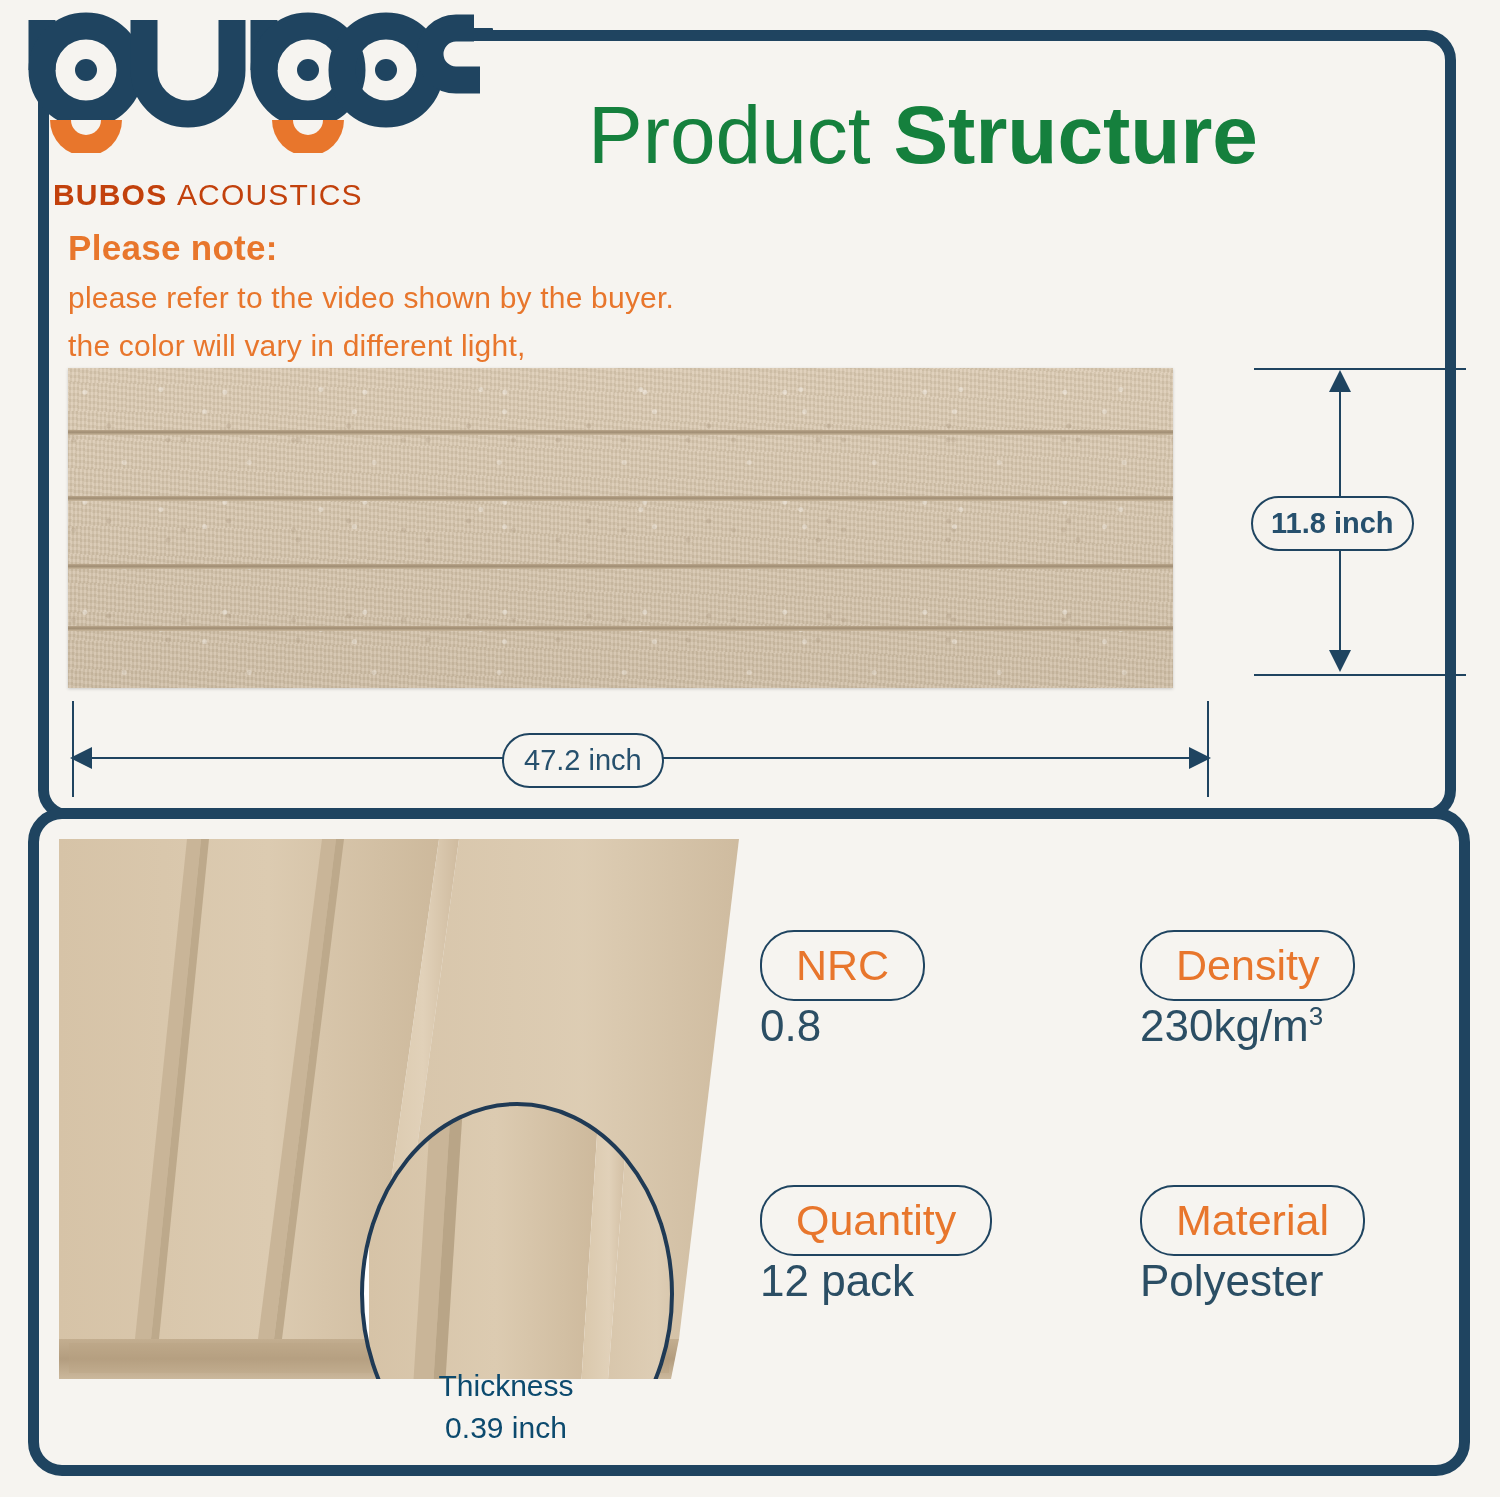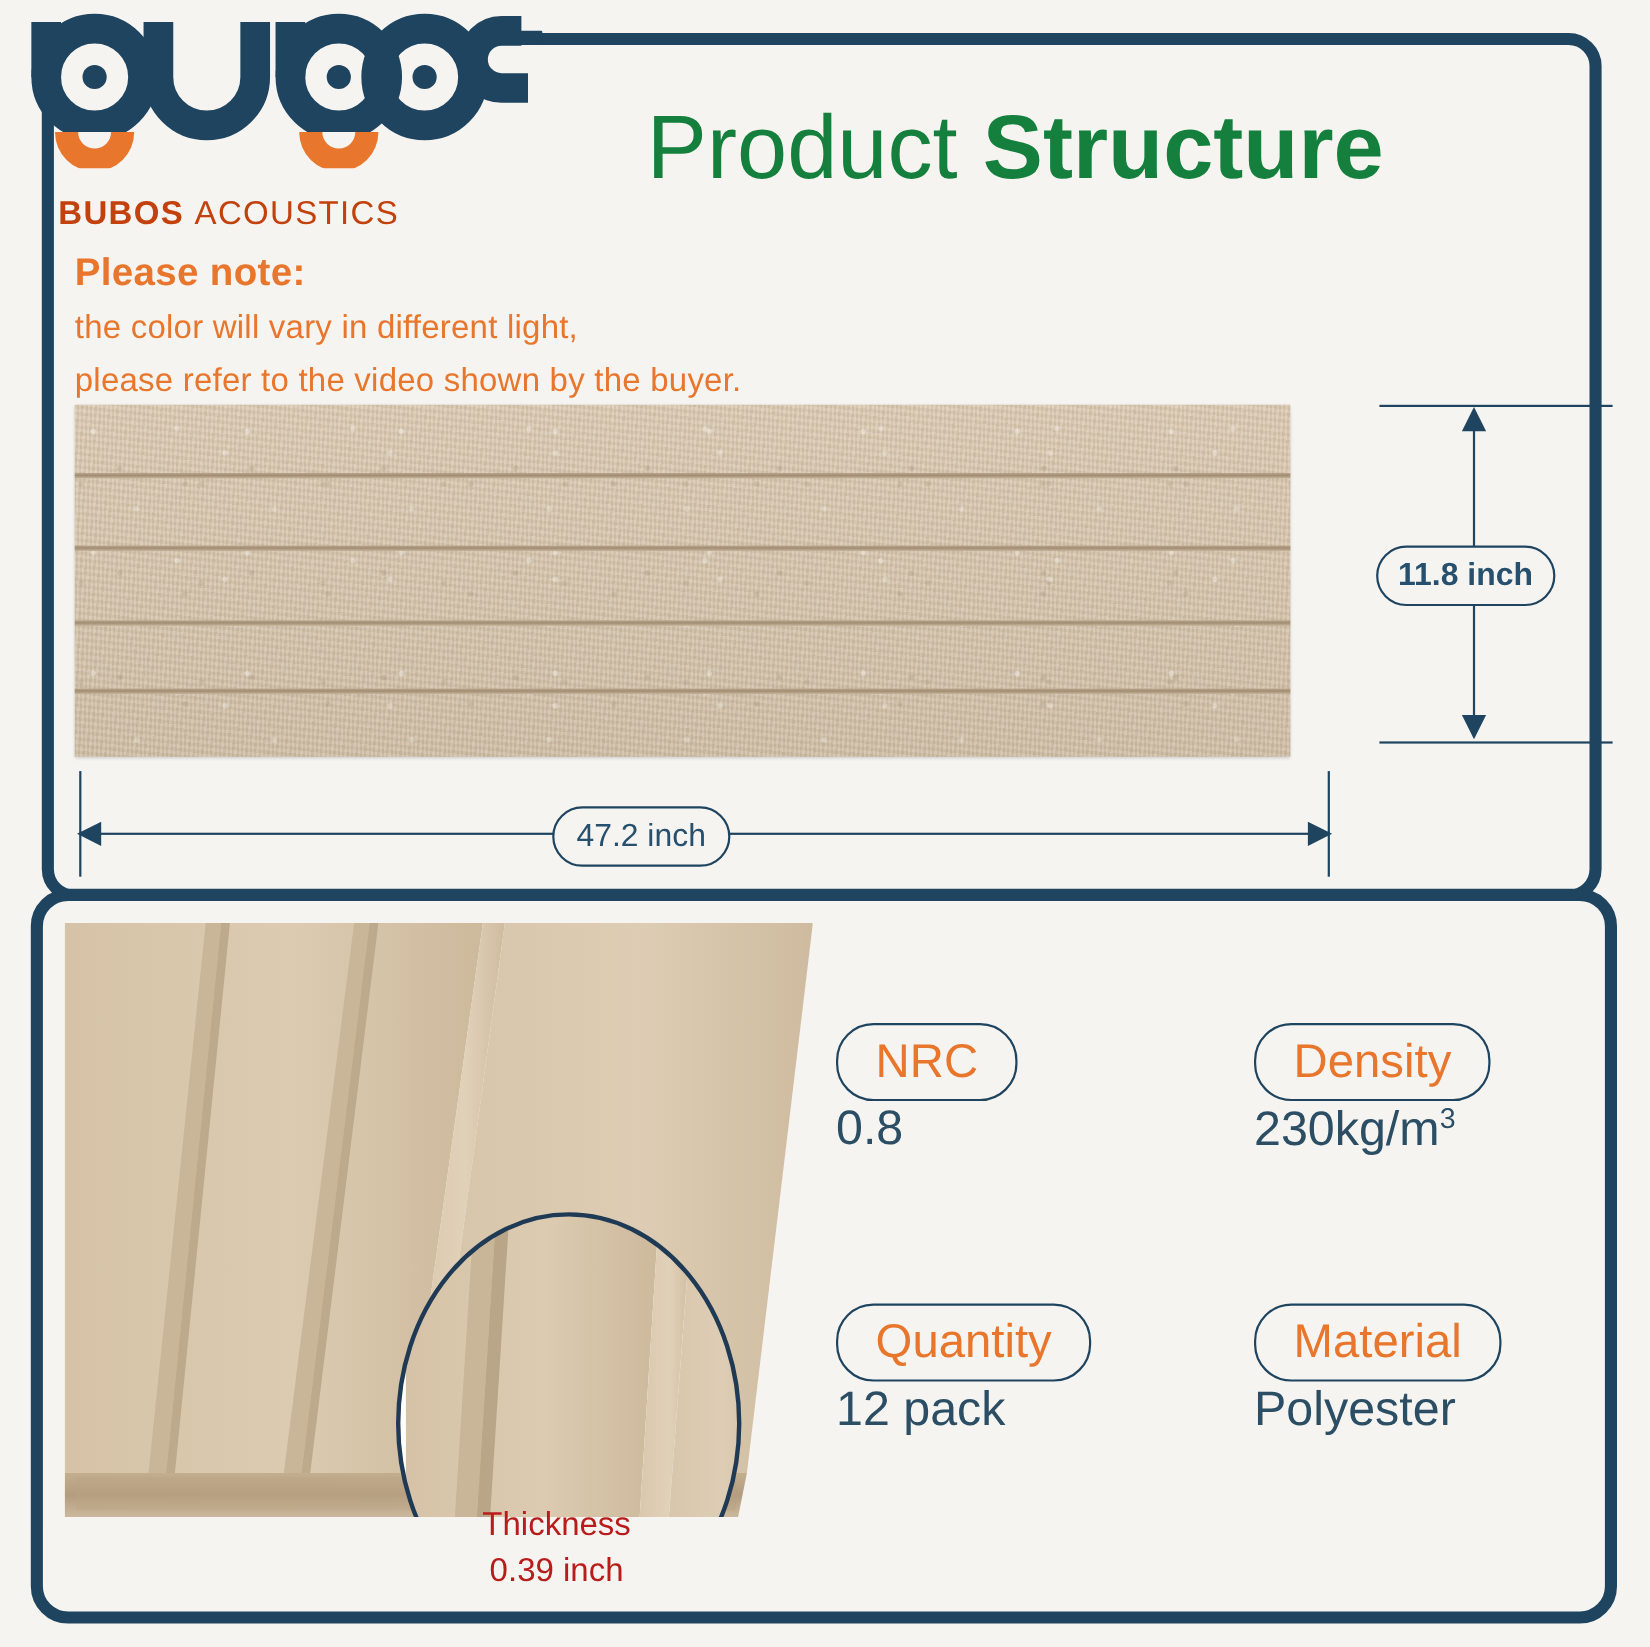--- a/index.html
+++ b/index.html
@@ -131,21 +131,21 @@
     background:#f6f4f0;
   }
 
   
   .persp{position:absolute;left:0;top:0;width:700px;height:560px;overflow:hidden;}
   .persp svg{display:block;}
 
   
   .thick-cap{
     position:absolute;left:356px;top:1365px;width:300px;
-    text-align:center;color:#b91c1c;font-size:30px;line-height:42px;
+    text-align:center;color:#0c4a6e;font-size:30px;line-height:42px;
   }
 
   
   .specs{position:absolute;left:740px;top:930px;width:720px;height:500px;}
   .spec{
     position:absolute;width:300px;text-align:left;
   }
   .spec.c0{left:20px;}
   .spec.c1{left:400px;}
   .spec.r0{top:0;}
@@ -203,22 +203,22 @@
   <div class="logo-sub">
     <b>BUBOS</b><span class="light">&nbsp;</span><span class="light">ACOUSTICS</span>
   </div>
 
   <div style="position:absolute;left:588px;top:88px;font-size:82px;color:#15803d;white-space:nowrap;">
     <span style="font-weight:400">Product </span><span style="font-weight:700">Structure</span>
   </div>
 
   <div class="note">
     <div class="note-title">Please note:</div>
+    <div class="note-line">please refer to the video shown by the buyer.</div>
     <div class="note-line">the color will vary in different light,</div>
-    <div class="note-line">please refer to the video shown by the buyer.</div>
   </div>
 
   <div class="panel-flat">
     <div class="noise"></div>
     <div class="groove g1"></div>
     <div class="groove g2"></div>
     <div class="groove g3"></div>
     <div class="groove g4"></div>
   </div>
 

